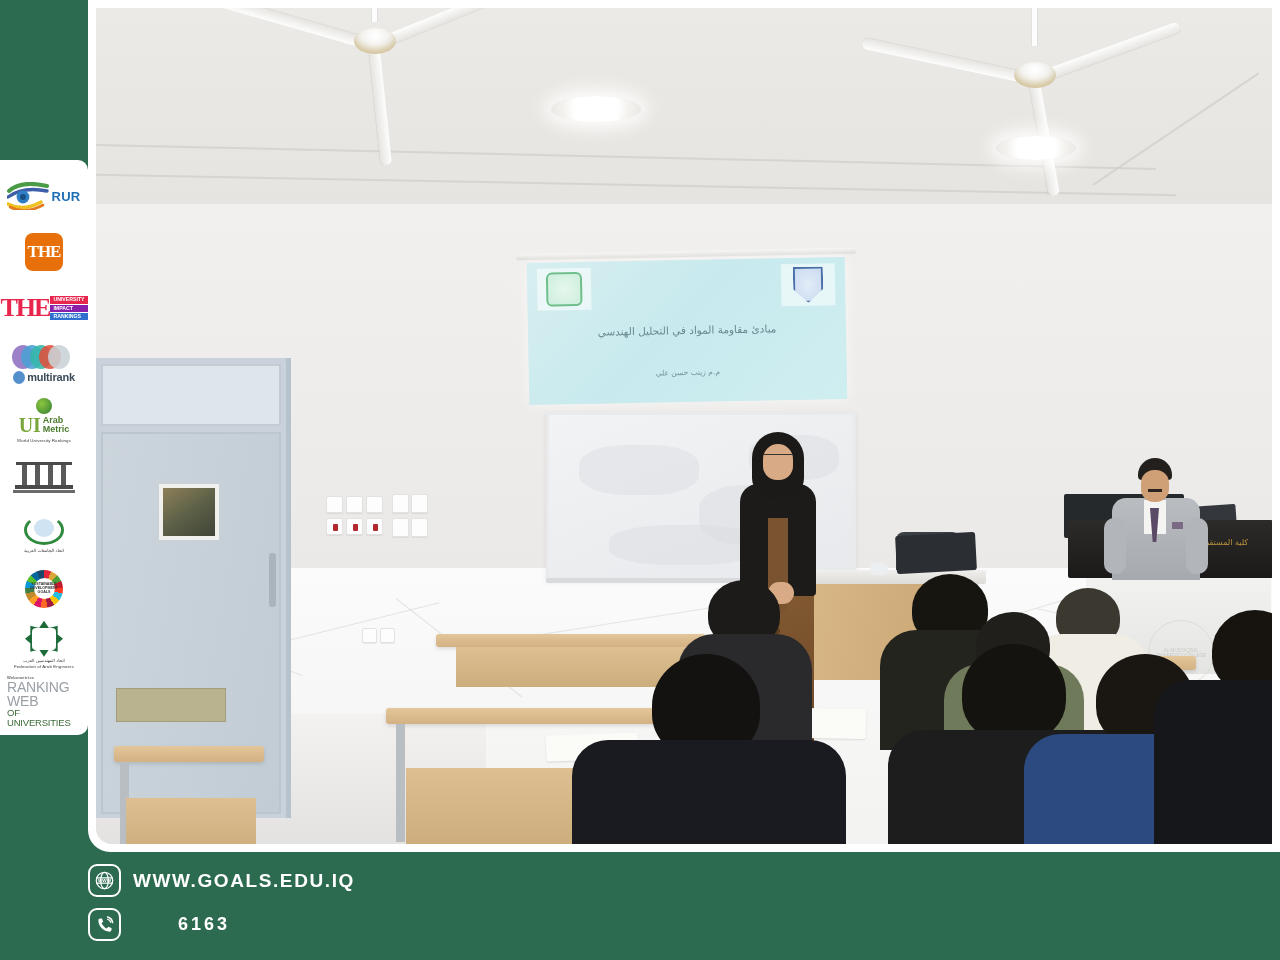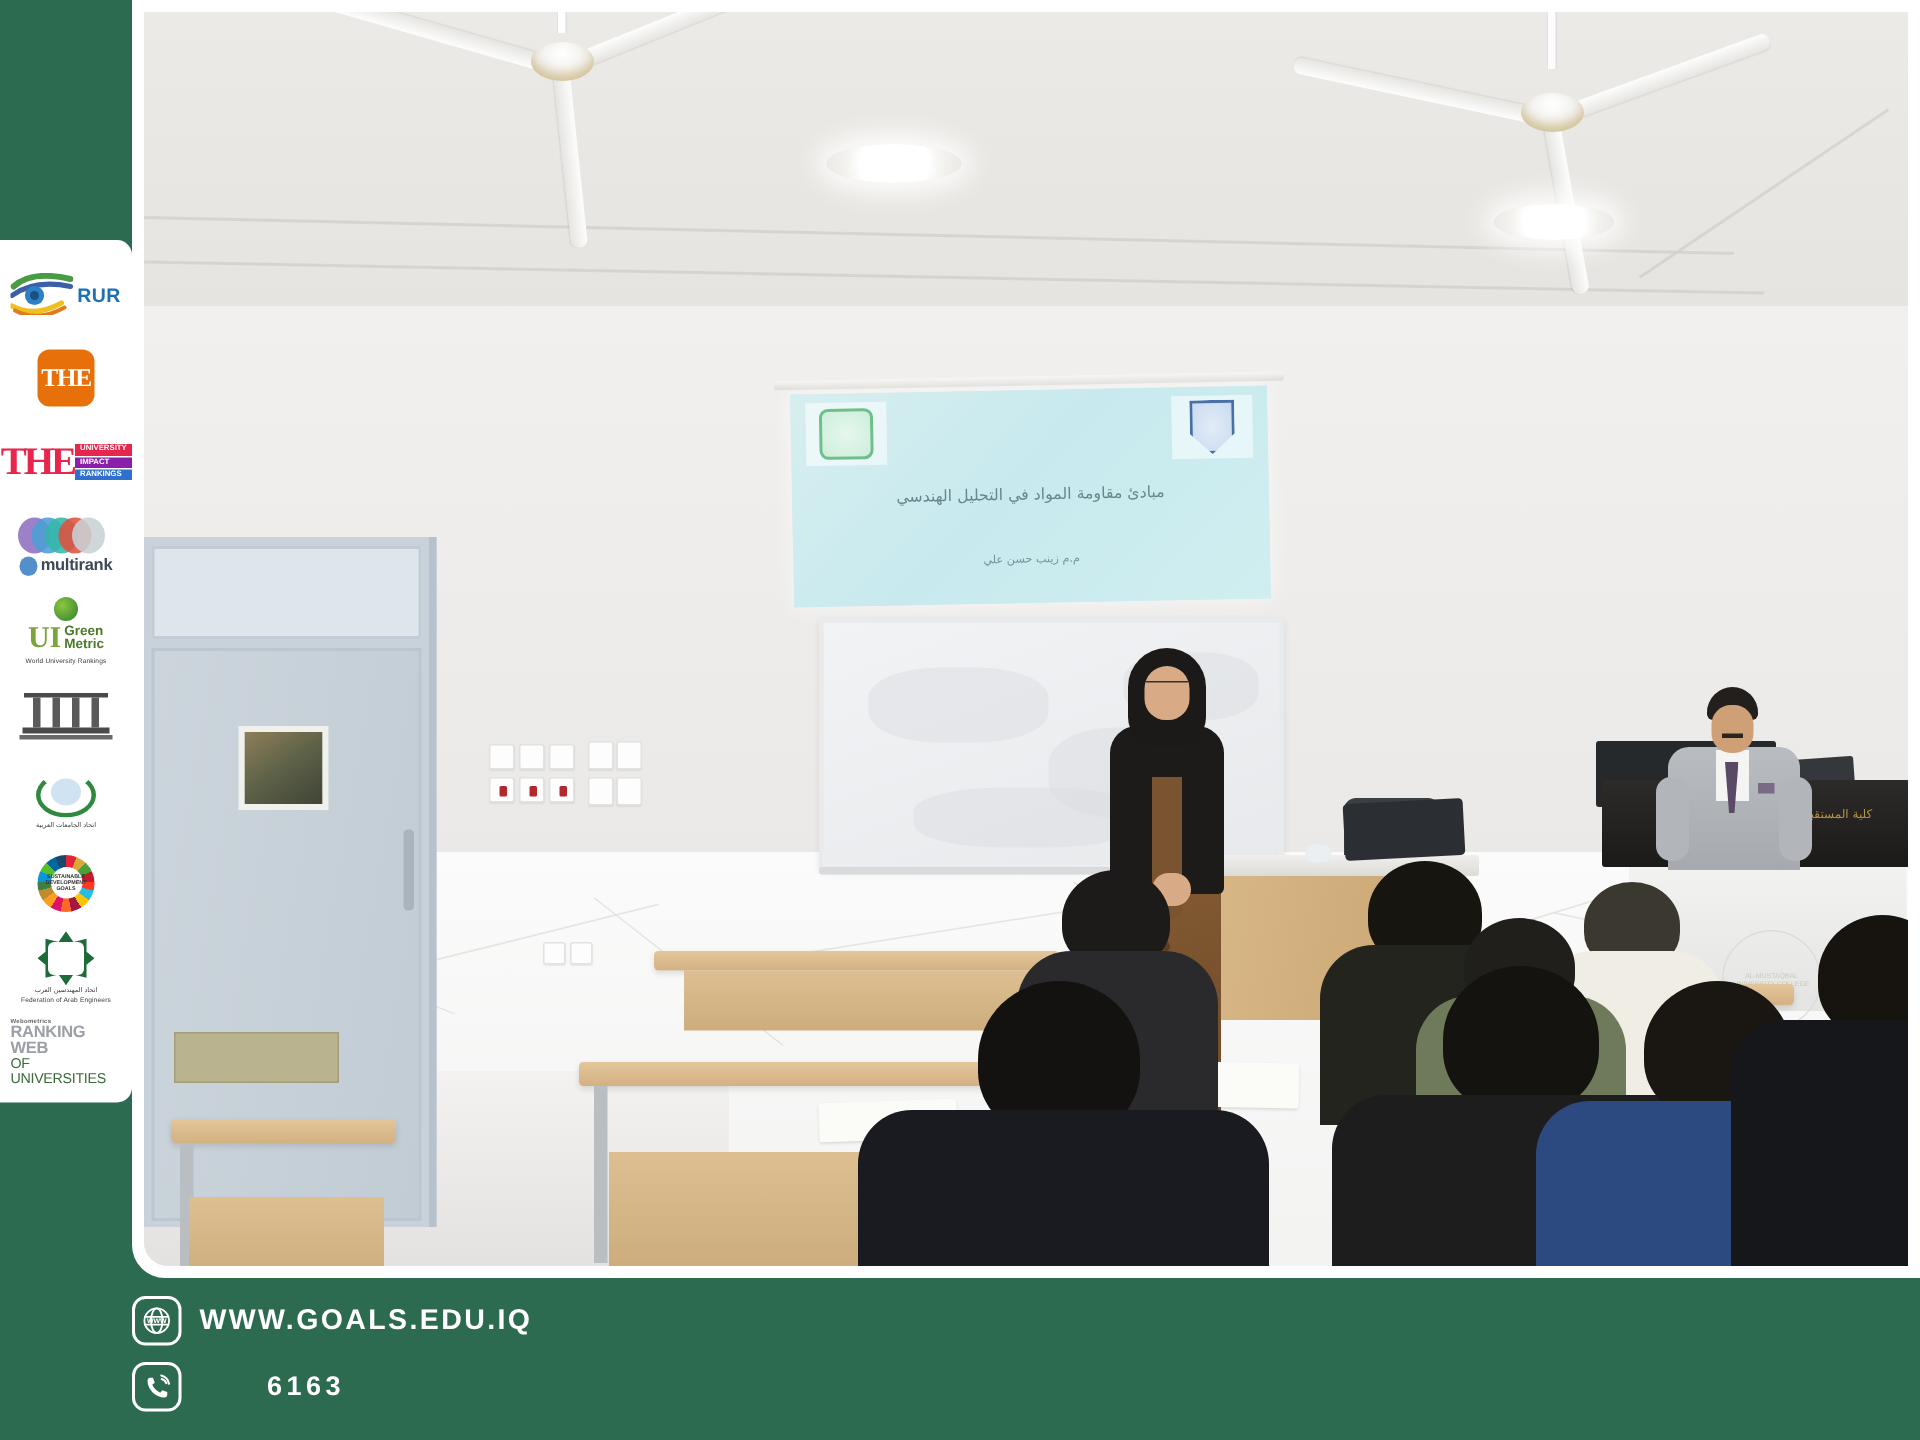--- a/index.html
+++ b/index.html
@@ -110,21 +110,21 @@
   
   .fae { position:relative; width:38px; height:36px;}
   .fae-star { position:absolute; inset:0; background:#1e6b3a;
     clip-path: polygon(50% 0%,63% 20%,86% 14%,86% 38%,100% 50%,86% 62%,86% 86%,63% 80%,50% 100%,37% 80%,14% 86%,14% 62%,0% 50%,14% 38%,14% 14%,37% 20%);}
   .fae-in { position:absolute; left:7px; top:7px; width:24px; height:22px;
     background:#fff; border-radius:4px;}
 
   
   .webo { text-align:left; width:74px; }
   .webo-s { font-size:4px; color:#666; font-weight:700; letter-spacing:.2px;}
-  .webo-b { font-size:11px; color:#9aa0a6; font-weight:700; letter-spacing:-.2px; line-height:1.02;}
+  .webo-b { font-size:14px; color:#9aa0a6; font-weight:400; letter-spacing:-.2px; line-height:1.02;}
   .webo-b2 { font-size:9.5px; color:#3c6b3a; font-weight:400; letter-spacing:-.2px; line-height:1.02;}
 
   
   #photo-frame {
     position: absolute; left: 88px; top: 0;
     width: 1192px; height: 852px;
     background: #ffffff;
     border-bottom-left-radius: 22px;
     padding: 8px 8px 8px 8px;
   }
@@ -384,21 +384,21 @@
           <span class="mr-ring" style="position:relative;width:12px;height:13px;background:#3b7fc4"></span>
           <span class="mr-word">multirank</span>
         </div>
       </div>
 
       <div class="badge">
         <span class="gm-globe"></span>
         <div class="gm-row">
           <span class="gm-ui">UI</span>
           <span class="gm-txt">
-            <span style="display:block">Green</span>
+            <span style="display:block">Arab</span>
             <span style="display:block">Metric</span>
           </span>
         </div>
         <div class="badge-cap">World University Rankings</div>
       </div>
 
       <div class="badge">
         <div class="pillars">
           <span class="pil-top"></span>
           <span class="pil-col" style="left:6px"></span>

